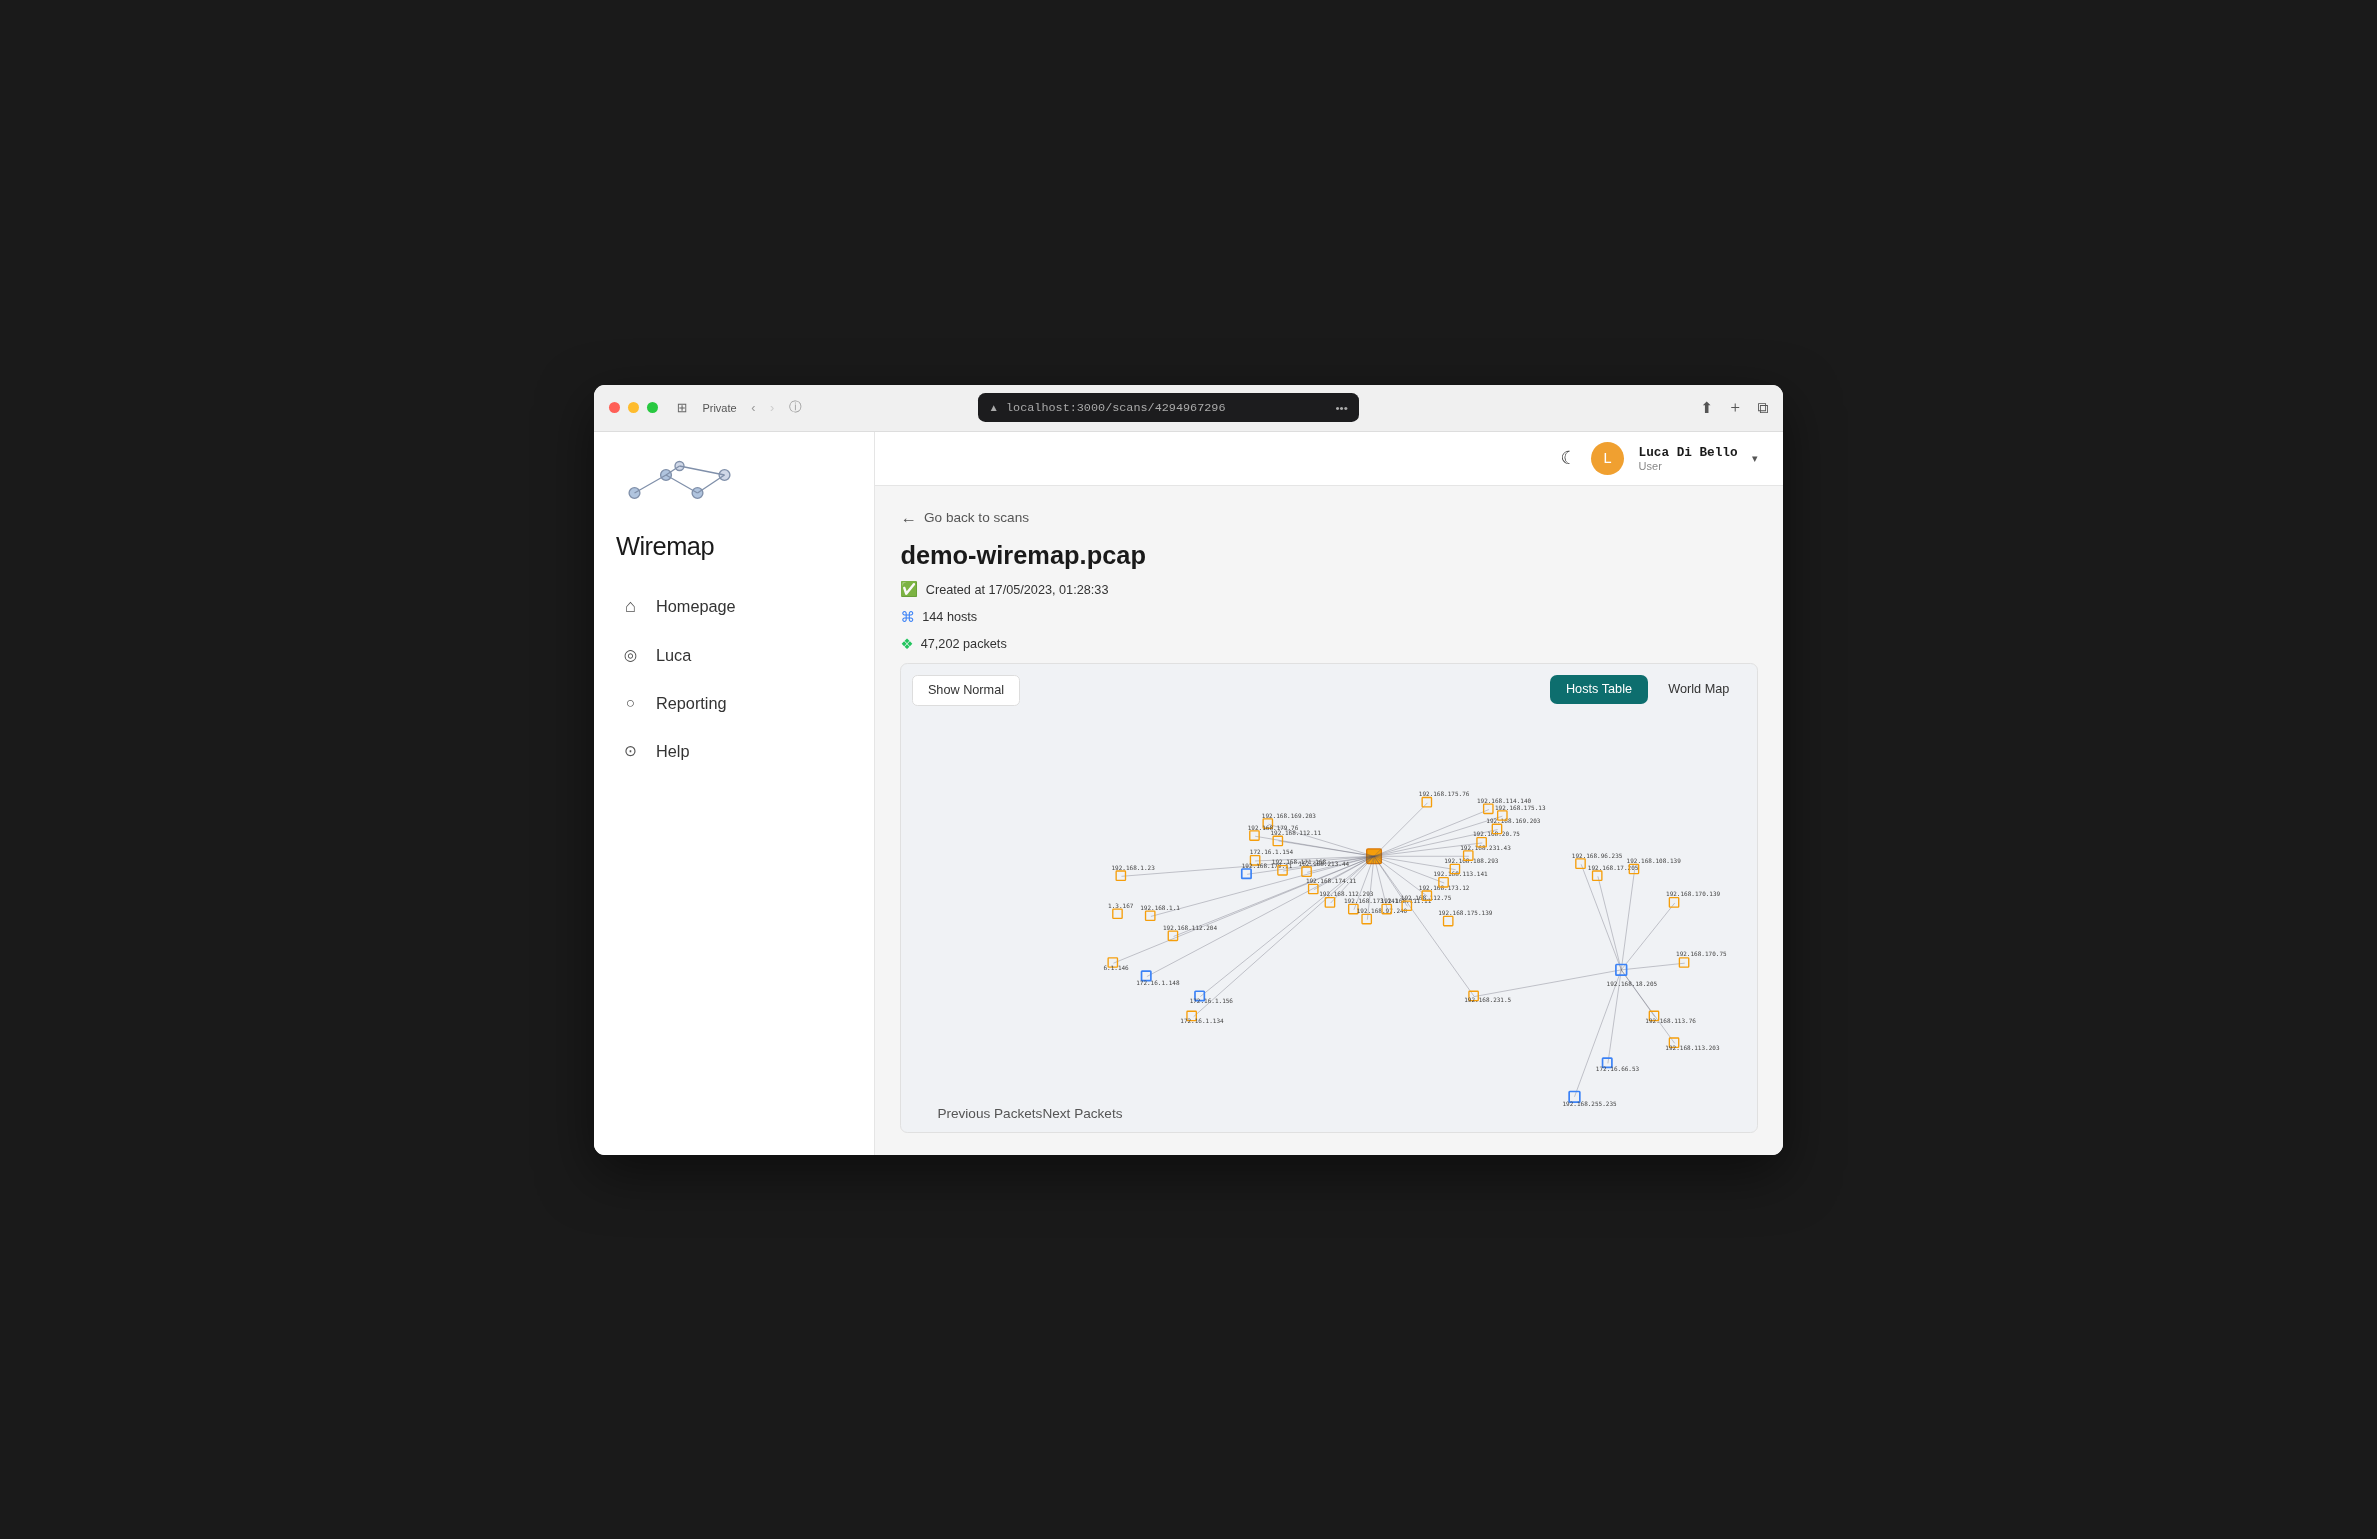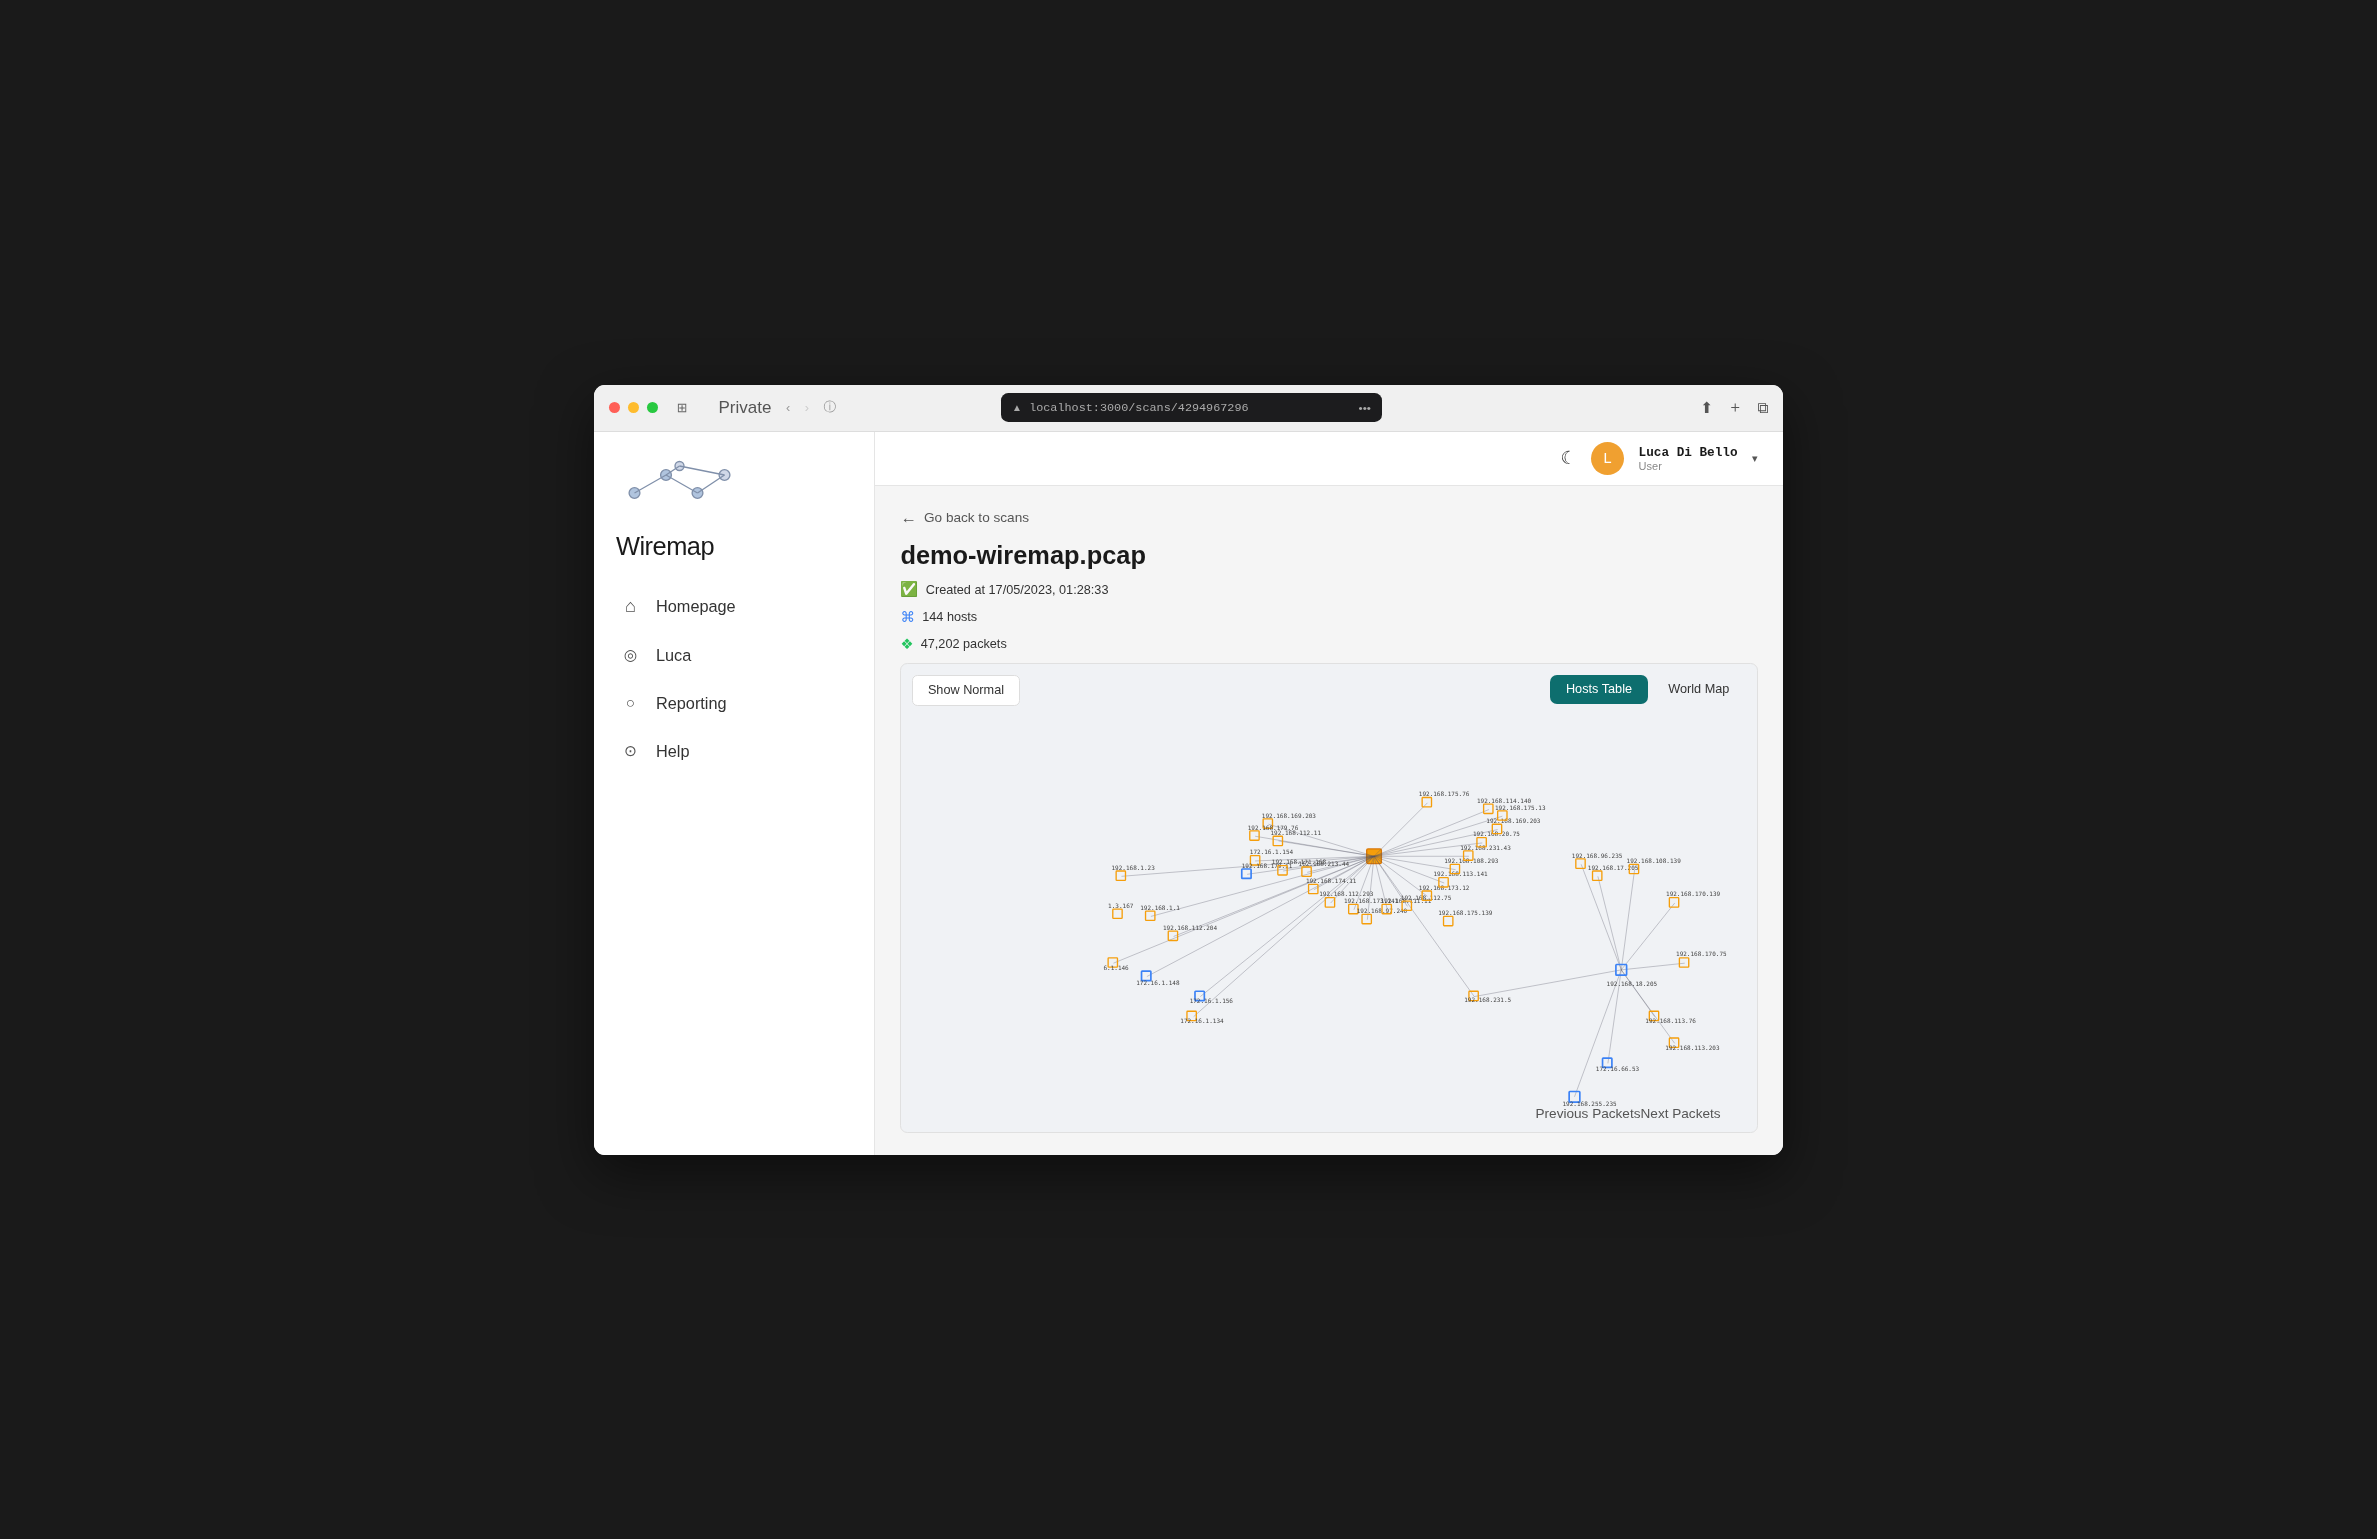--- a/index.html
+++ b/index.html
@@ -257,21 +257,21 @@
       position: absolute;
       top: 0; left: 0;
     }
     
     .map-bottom {
       position: absolute;
       bottom: 11px;
       left: 0;
       right: 0;
       display: flex;
-      justify-content: flex-end;
+      justify-content: flex-start;
       padding: 0 36px;
     }
     .nav-btn {
       background: transparent;
       border: none;
       font-size: 13.6px;
       color: #555;
       cursor: pointer;
       font-weight: 400;
     }
@@ -287,21 +287,21 @@
 
   <div class="title-bar">
     <div class="traffic-lights">
       <div class="tl tl-red"></div>
       <div class="tl tl-yellow"></div>
       <div class="tl tl-green"></div>
     </div>
     <div class="title-bar-controls">
       <span>⊞</span>
     </div>
-    <span style="font-size:17px;color:#555;margin-left:20px;">Private</span>
+    <span style="font-size:11px;color:#555;margin-left:4px;">Private</span>
     <span style="font-size:12.7px;color:#999;margin-left:3.6px;">‹</span>
     <span style="font-size:12.7px;color:#ccc;margin-left:3.6px;">›</span>
     <span style="font-size:12.7px;color:#999;margin-left:3.6px;">ⓘ</span>
 
     <div class="address-bar">
       <span class="lock-icon">▲</span>
       <span class="url-text">
         <span>localhost:3000</span><span>/scans/4294967296</span>
       </span>
       <span class="dots">•••</span>

